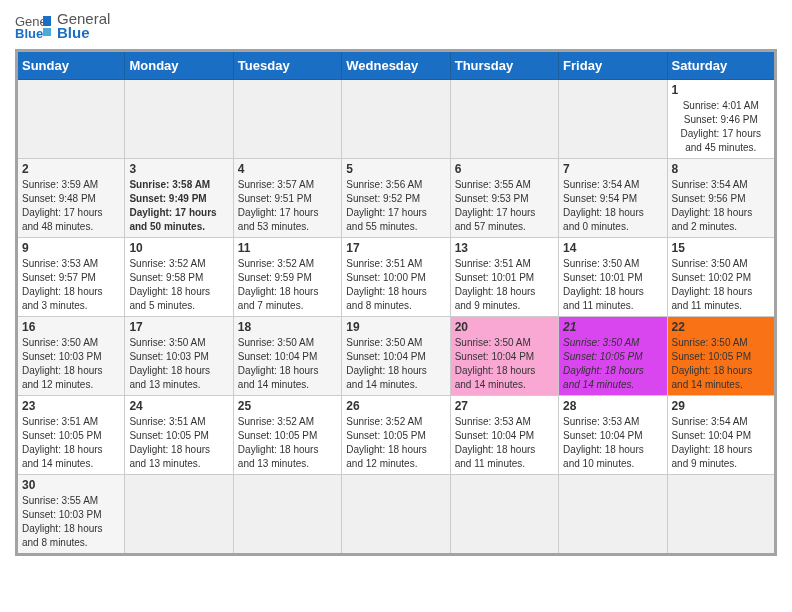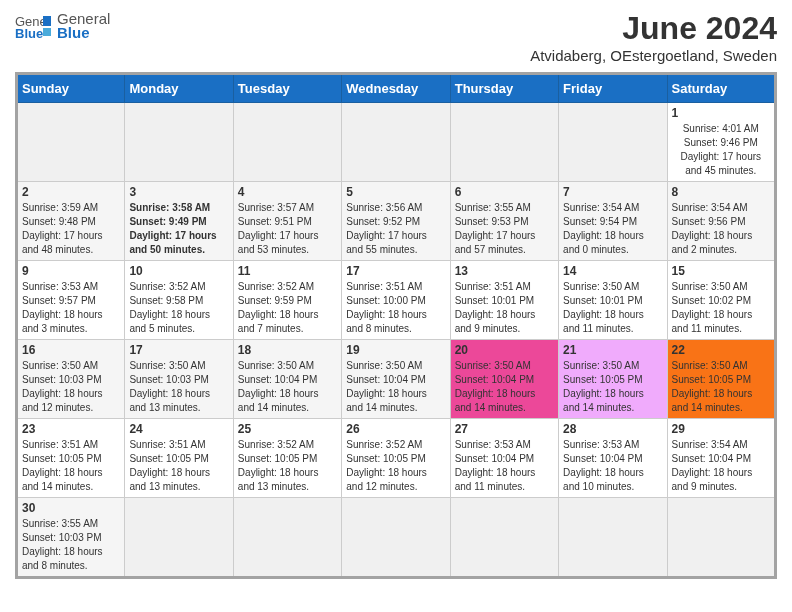--- a/index.html
+++ b/index.html
@@ -88,24 +88,20 @@
       <text x="0" y="14" font-size="13" font-family="Arial" font-weight="normal" fill="#555">General</text>
       <text x="0" y="26" font-size="13" font-family="Arial" font-weight="bold" fill="#1a6fc4">Blue</text>
       <polygon points="28,4 36,4 36,14 28,14" fill="#1a6fc4"></polygon>
       <polygon points="28,16 36,16 36,24 28,24" fill="#4aabdb"></polygon>
     </svg>
     <div style="display:flex;flex-direction:column;margin-left:2px;">
       <span style="font-size:15px;color:#555;font-weight:normal;">General</span>
       <span style="font-size:15px;color:#1a6fc4;font-weight:bold;margin-top:-3px;">Blue</span>
     </div>
   </div>
-  <div class="title-area">
-    <div class="main-title">June 2024</div>
-    <div class="sub-title">Atvidaberg, OEstergoetland, Sweden</div>
-  </div>
 </div>
 
 <table class="calendar">
   <thead>
     <tr>
     <th>Sunday</th>
         <th>Monday</th>
         <th>Tuesday</th>
         <th>Wednesday</th>
         <th>Thursday</th>
@@ -253,28 +249,28 @@
 Daylight: 18 hours
 and 14 minutes.</div>
         </td>
         <td style="background-color: rgb(245, 245, 245);">
           <span class="day-number">19</span>
           <div class="day-info" style="white-space: pre-line;">Sunrise: 3:50 AM
 Sunset: 10:04 PM
 Daylight: 18 hours
 and 14 minutes.</div>
         </td>
-        <td style="background-color: #ec4899;">
+        <td style="background-color: #f9a8d4;">
           <span class="day-number">20</span>
           <div class="day-info" style="white-space: pre-line;">Sunrise: 3:50 AM
 Sunset: 10:04 PM
 Daylight: 18 hours
 and 14 minutes.</div>
         </td>
-        <td style="background-color: #f0abfc;">
+        <td style="background-color: #d946ef; font-style: italic;">
           <span class="day-number">21</span>
           <div class="day-info" style="white-space: pre-line;">Sunrise: 3:50 AM
 Sunset: 10:05 PM
 Daylight: 18 hours
 and 14 minutes.</div>
         </td>
         <td style="background-color: #f97316;">
           <span class="day-number">22</span>
           <div class="day-info" style="white-space: pre-line;">Sunrise: 3:50 AM
 Sunset: 10:05 PM

